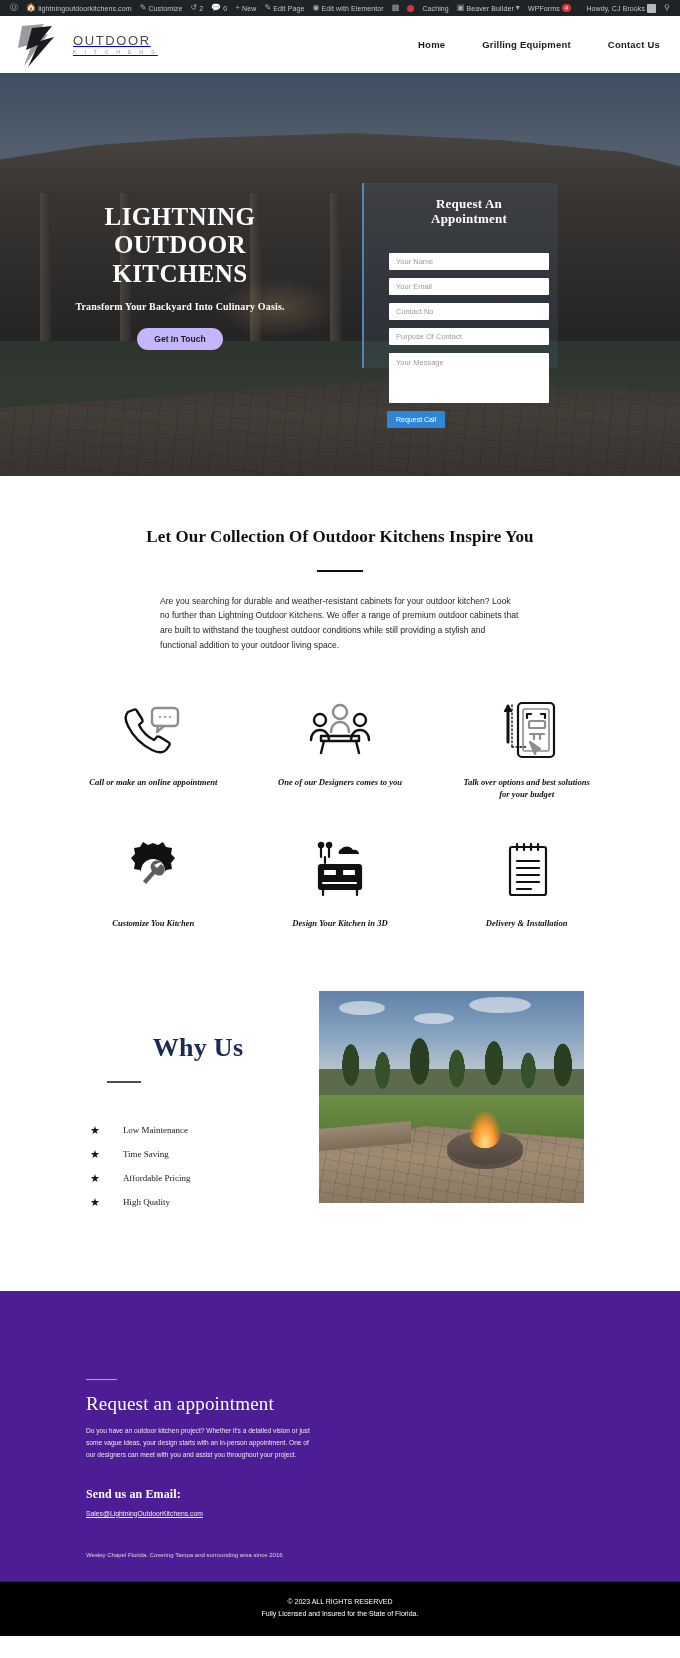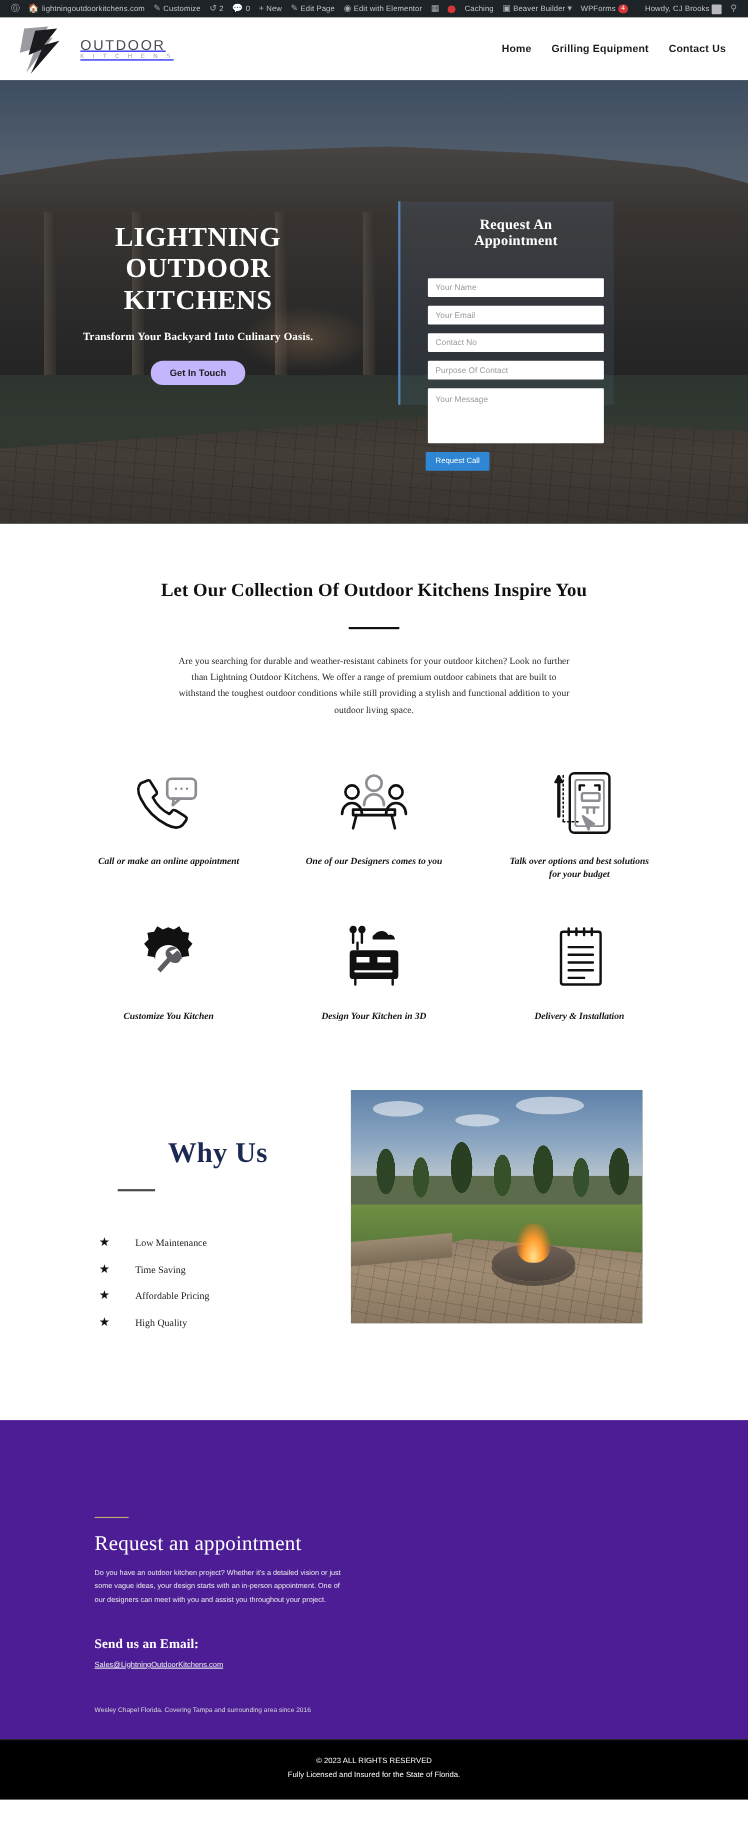--- a/index.html
+++ b/index.html
@@ -49,21 +49,21 @@
     display: flex;
     align-items: center;
     justify-content: space-between;
     padding: 0 20px 0 14px;
   }
   .brand { display: flex; align-items: center; gap: 7px; }
   .brand-mark { width: 52px; height: 46px; }
   .brand-text { display: flex; flex-direction: column; line-height: 1; }
   .brand-top { font-size: 13px; letter-spacing: 1.6px; color: #4a4a52; }
   .brand-sub { font-size: 5.5px; letter-spacing: 3.1px; color: #9a9aa2; margin-top: 3px; }
-  .mainnav { display: flex; align-items: flex-start; gap: 18px; }
+  .mainnav { display: flex; align-items: flex-start; gap: 37px; }
   .mainnav a {
     font-size: 9.5px;
     color: #1b1b1b;
     text-decoration: none;
     font-weight: 600;
     letter-spacing: .2px;
   }
 
   
   .hero {
@@ -218,25 +218,24 @@
     color: #111;
     text-align: center;
     line-height: 1.3;
     letter-spacing: .1px;
   }
   .rule {
     width: 46px; height: 1.5px; background: #111;
     margin: 22px auto 0;
   }
   .lead {
-    font-family: Liberation Serif, serif;
+    font-family: Liberation Sans, sans-serif;
     font-size: 8.6px;
     color: #1f1f1f;
     line-height: 1.72;
-    text-align: center;
     width: 360px;
     margin: 22px auto 0;
   }
 
   
   .features {
     display: grid;
     grid-template-columns: repeat(3, 1fr);
     width: 560px;
     margin: 44px auto 0;

